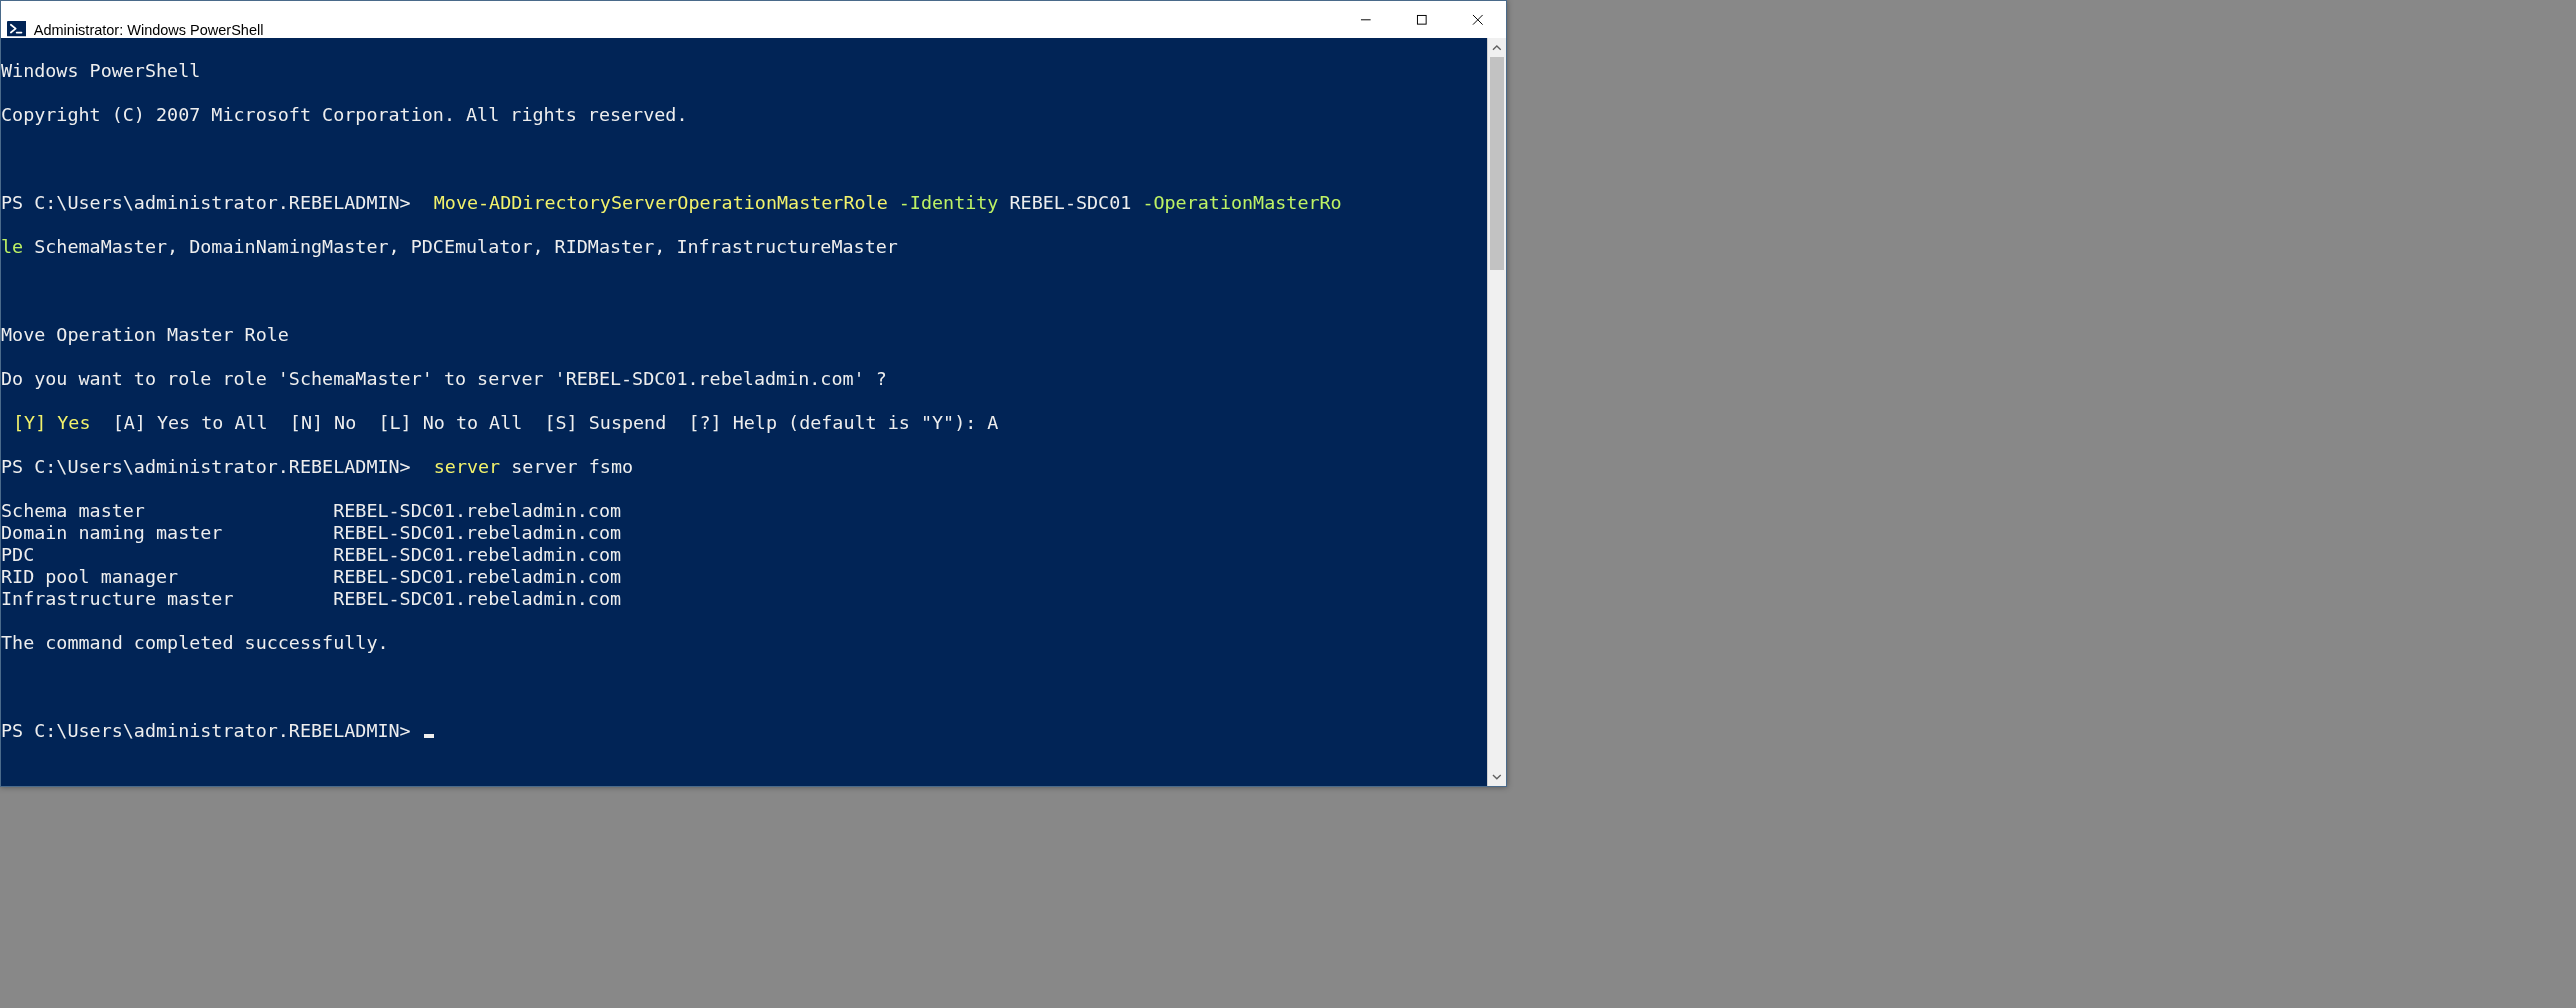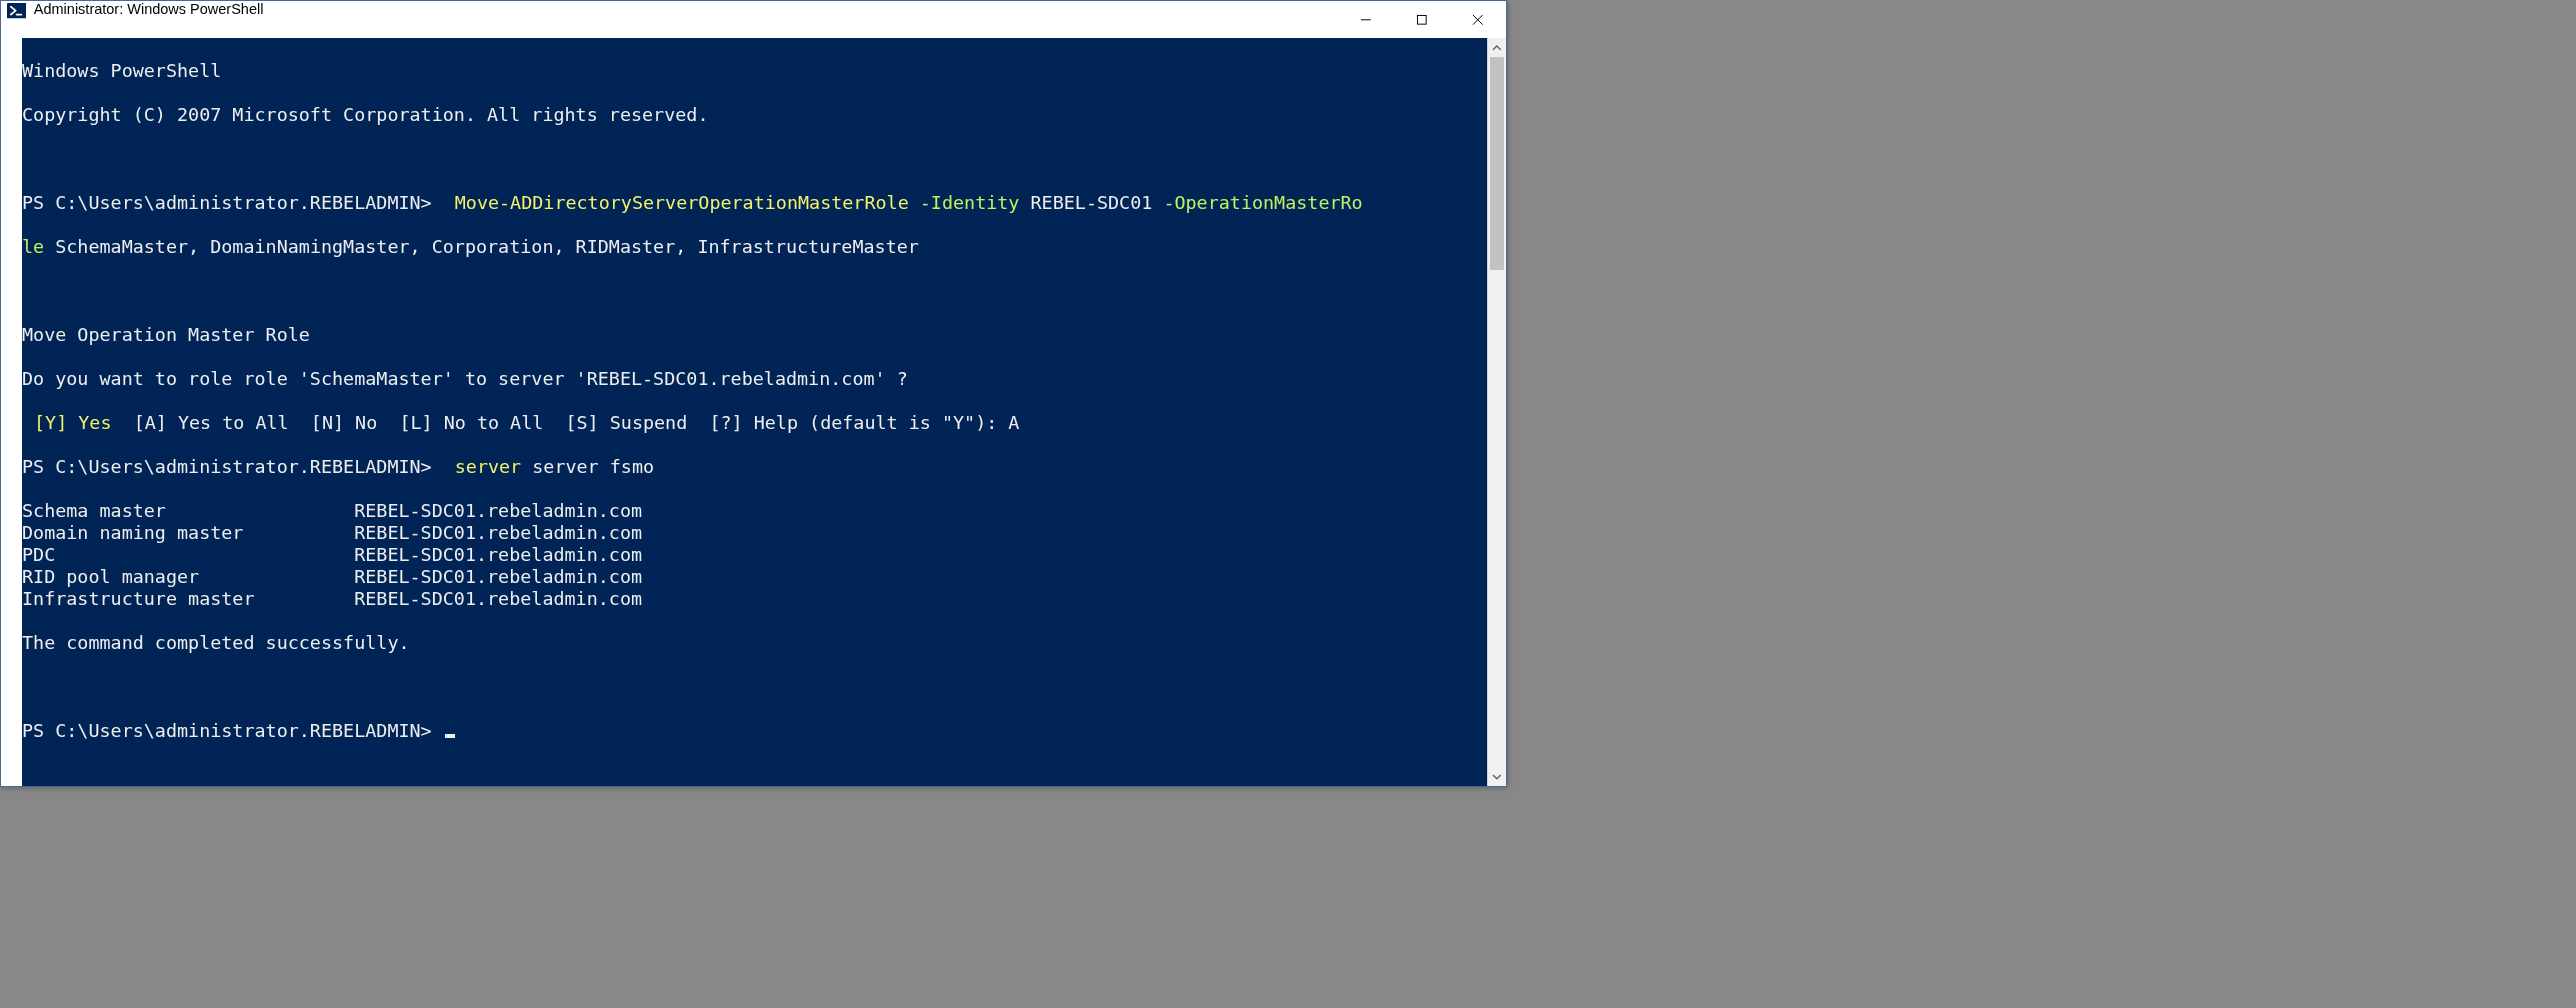--- a/index.html
+++ b/index.html
@@ -9,21 +9,21 @@
     background: #ffffff;
     border: 1px solid #4a6a8a;
     box-shadow: 0 0 5.8px rgba(0,0,0,.4);
     display: flex;
     flex-direction: column;
   }
   .titlebar {
     height: 37px;
     background: #ffffff;
     display: flex;
-    align-items: flex-start;
+    align-items: flex-end;
     padding: 0 0 0 5.8px;
     user-select: none;
   }
   .titlebar .icon {
     width: 19.3px; height: 19.3px;
     margin-right: 7.7px;
     display:flex;align-items:center;justify-content:center;
   }
   .titlebar .title {
     font-size: 14.5px;
@@ -33,21 +33,20 @@
   .titlebar .spacer { flex: 1 1 auto; }
   .titlebar .winbtn {
     width: 56px; height: 37px;
     display:flex; align-items:center; justify-content:center;
     color:#000;
   }
   .client {
     display:flex;
     flex: 1 1 auto;
     min-height: 541px;
-    margin-left: 21px;
   }
   .terminal {
     flex: 1 1 auto;
     background: #012456;
     color: #cccccc;
     font-family: Consolas, "Lucida Console", monospace;
     font-size: 18.4px;
     line-height: 22px;
     padding: 0;
     white-space: pre;
@@ -115,21 +114,21 @@
         </svg>
     </div>
   </div>
 
   <div class="client">
     <div class="terminal">
 <div class="row"><span class="ps-white">Windows PowerShell</span></div>
 <div class="row"><span class="ps-white">Copyright (C) 2007 Microsoft Corporation. All rights reserved.</span></div>
 <div class="row"> </div>
 <div class="row"><span class="ps-white">PS C:\Users\administrator.REBELADMIN&gt; </span><span class="ps-yellow">Move-ADDirectoryServerOperationMasterRole</span><span class="ps-gray"> -Identity </span><span class="ps-white">REBEL-SDC01</span><span class="ps-gray"> -OperationMasterRo</span></div>
-<div class="row"><span class="ps-gray">le </span><span class="ps-white">SchemaMaster, DomainNamingMaster, Corporation, RIDMaster, InfrastructureMaster</span></div>
+<div class="row"><span class="ps-gray">le </span><span class="ps-white">SchemaMaster, DomainNamingMaster, PDCEmulator, RIDMaster, InfrastructureMaster</span></div>
 <div class="row"> </div>
 <div class="row"><span class="ps-white">Move Operation Master Role</span></div>
 <div class="row"><span class="ps-white">Do you want to role role 'SchemaMaster' to server 'REBEL-SDC01.rebeladmin.com' ?</span></div>
 <div class="row"><span class="ps-yellow">[Y] Yes</span><span class="ps-white">  [A] Yes to All  [N] No  [L] No to All  [S] Suspend  [?] Help (default is "Y"): A</span></div>
 <div class="row"><span class="ps-white">PS C:\Users\administrator.REBELADMIN&gt; </span><span class="ps-yellow">server</span><span class="ps-white"> server fsmo</span></div>
 <div id="fsmo-rows"><div class="row"><span class="ps-white">Schema master                 REBEL-SDC01.rebeladmin.com</span></div><div class="row"><span class="ps-white">Domain naming master          REBEL-SDC01.rebeladmin.com</span></div><div class="row"><span class="ps-white">PDC                           REBEL-SDC01.rebeladmin.com</span></div><div class="row"><span class="ps-white">RID pool manager              REBEL-SDC01.rebeladmin.com</span></div><div class="row"><span class="ps-white">Infrastructure master         REBEL-SDC01.rebeladmin.com</span></div></div>
 <div class="row"><span class="ps-white">The command completed successfully.</span></div>
 <div class="row"> </div>
 <div class="row"><span class="ps-white">PS C:\Users\administrator.REBELADMIN&gt; </span><span class="cursor"></span></div>
     </div>

